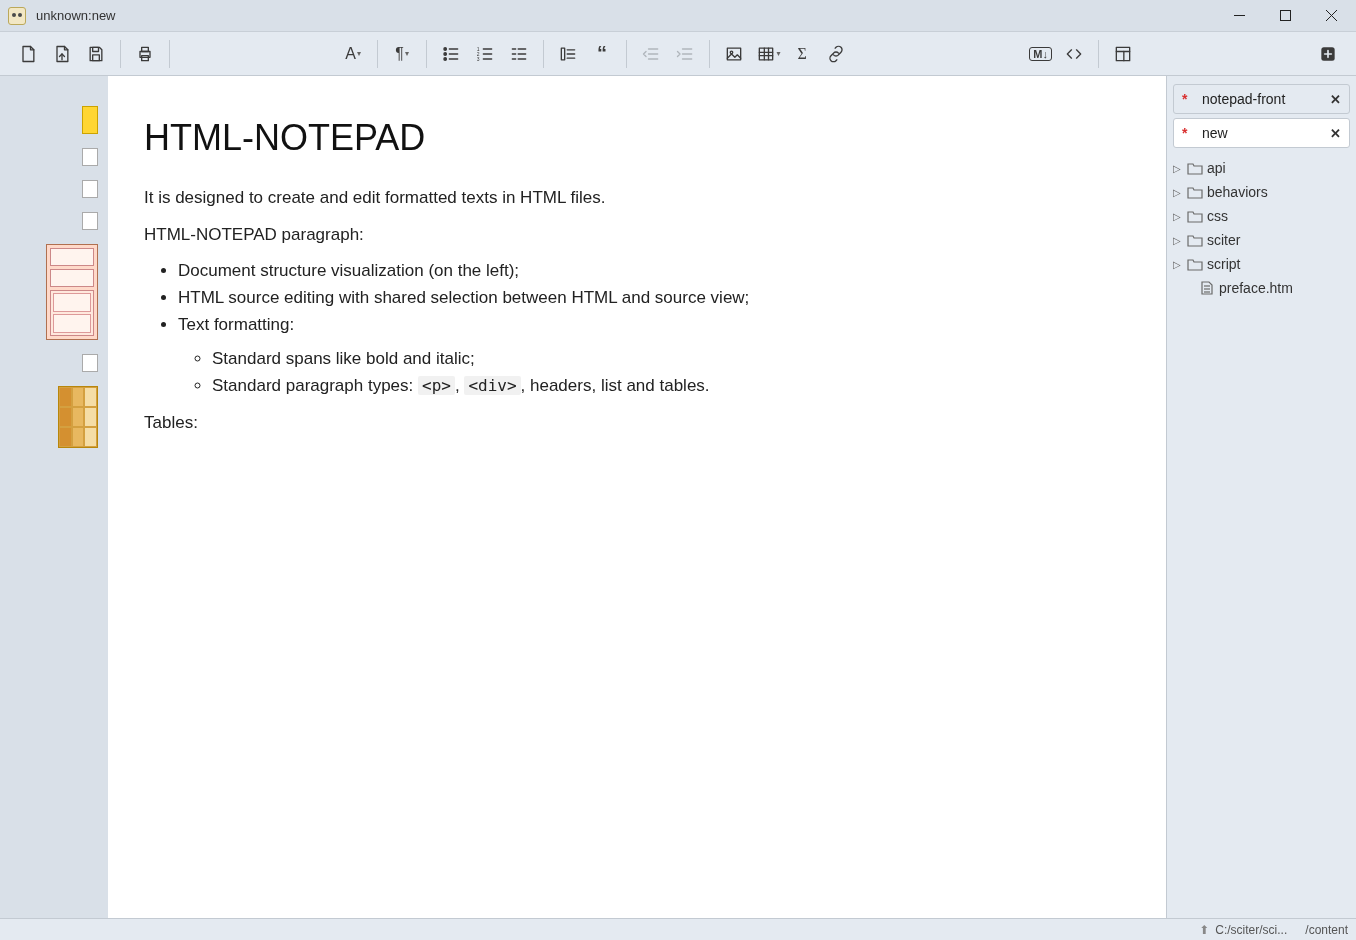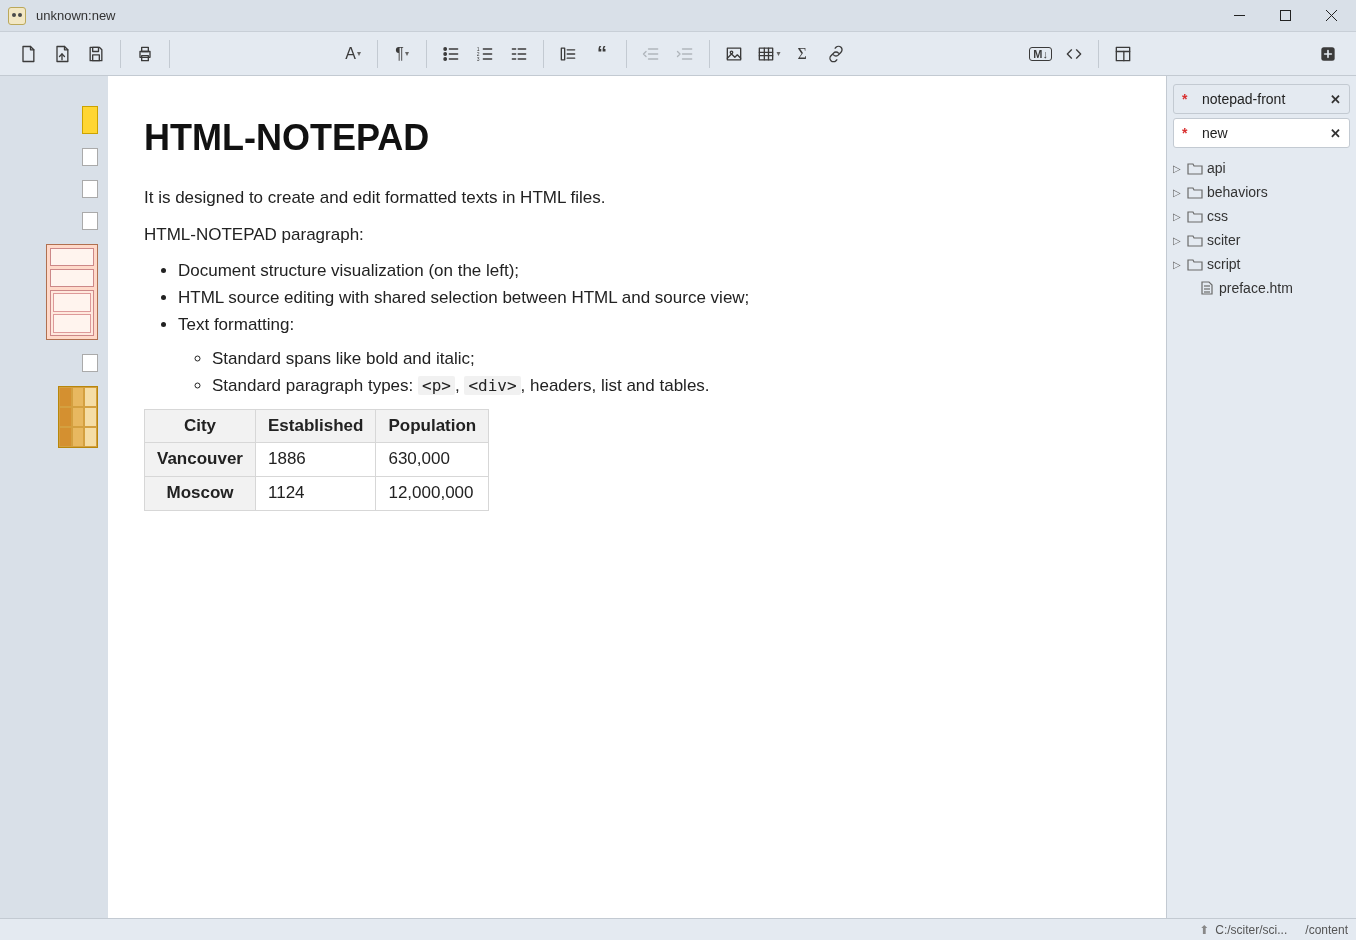--- a/index.html
+++ b/index.html
@@ -37,21 +37,21 @@
   .outline .nested-box .inner .sub:first-child{border-left:none;}
   .outline .table-box { width:52px; border:1px solid #b8860b; display:flex;}
   .outline .table-box .col { flex:1; display:flex; flex-direction:column;}
   .outline .table-box .col .cell{height:20px;border:1px solid #d4a040;}
   .outline .table-box .col:nth-child(1) .cell{background:#d49030;}
   .outline .table-box .col:nth-child(2) .cell{background:#e8b860;}
   .outline .table-box .col:nth-child(3) .cell{background:#f5dda6;}
   
   .editor-wrap { flex:1; background:#d9e0e8; padding:0; overflow:hidden;}
   .editor { background:#fff; width:100%; height:100%; overflow:auto; padding:28px 36px; font-size:17px; line-height:1.45; color:#222;}
-  .editor h1 { font-family: Verdana, sans-serif; font-size:36px; font-weight:700; letter-spacing:0px; margin:8px 0 22px 0; color:#111;}
+  .editor h1 { font-family: Verdana, sans-serif; font-size:36px; font-weight:400; letter-spacing:0px; margin:8px 0 22px 0; color:#111;}
   .editor p { margin:12px 0;}
   .editor ul { margin:10px 0 10px 0; padding-left:34px;}
   .editor ul ul { list-style-type:circle;}
   .editor li { margin:2px 0;}
   .editor code { background:#f1f1f1; padding:0 4px; border-radius:2px; font-family:Consolas,monospace; font-size:16px;}
   .editor table { border-collapse:collapse; margin-top:6px; font-size:17px;}
   .editor th, .editor td { border:1px solid #d7d7d7; padding:4px 12px; text-align:left;}
   .editor th { background:#f2f2f2; text-align:center; font-weight:bold;}
   .editor td.rowhead { background:#f2f2f2; text-align:center; font-weight:bold;}
   
@@ -329,39 +329,21 @@
       <ul>
         <li>Document structure visualization (on the left);</li>
         <li>HTML source editing with shared selection between HTML and source view;</li>
         <li><span>Text formatting:</span>
           <ul>
             <li>Standard spans like bold and italic;</li>
             <li><span>Standard paragraph types: </span><code>&lt;p&gt;</code><span>, </span><code>&lt;div&gt;</code><span>, headers, list and tables.</span></li>
           </ul>
         </li>
       </ul>
-      <table>
-        <tbody>
-            <tr>
-          <th>City</th>
-          <th>Established</th>
-          <th>Population</th>
-        </tr>
-        <tr>
-          <td class="rowhead">Vancouver</td>
-          <td>1886</td>
-          <td>630,000</td>
-        </tr>
-        <tr>
-          <td class="rowhead">Moscow</td>
-          <td>1124</td>
-          <td>12,000,000</td>
-        </tr>
-      </tbody>
-        </table>
+      <p>Tables:</p>
     </div>
   </div>
 
   <div class="sidepanel">
     <div class="tabs-area">
       <div class="doc-tab inactive">
         <span class="dirty">*</span>
         <span class="name">notepad-front</span>
         <span class="close">✕</span>
       </div>

